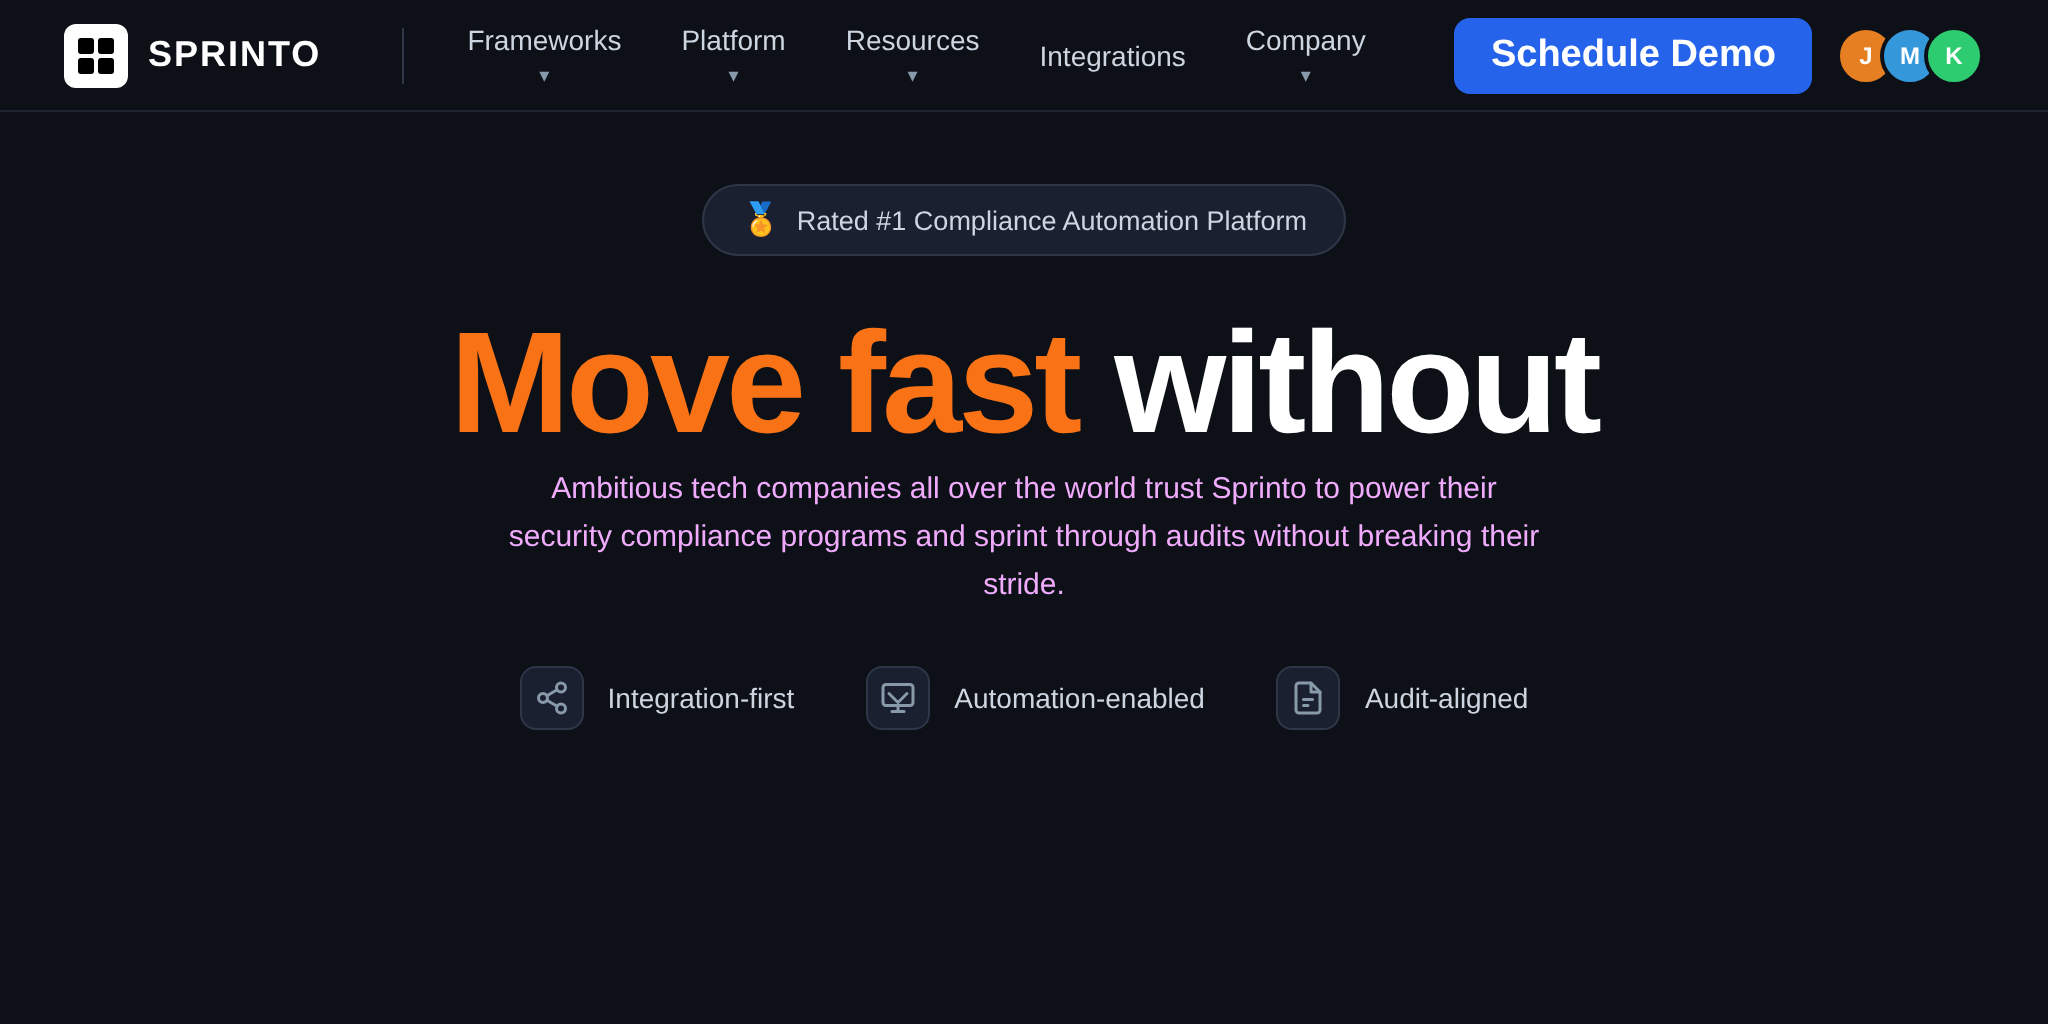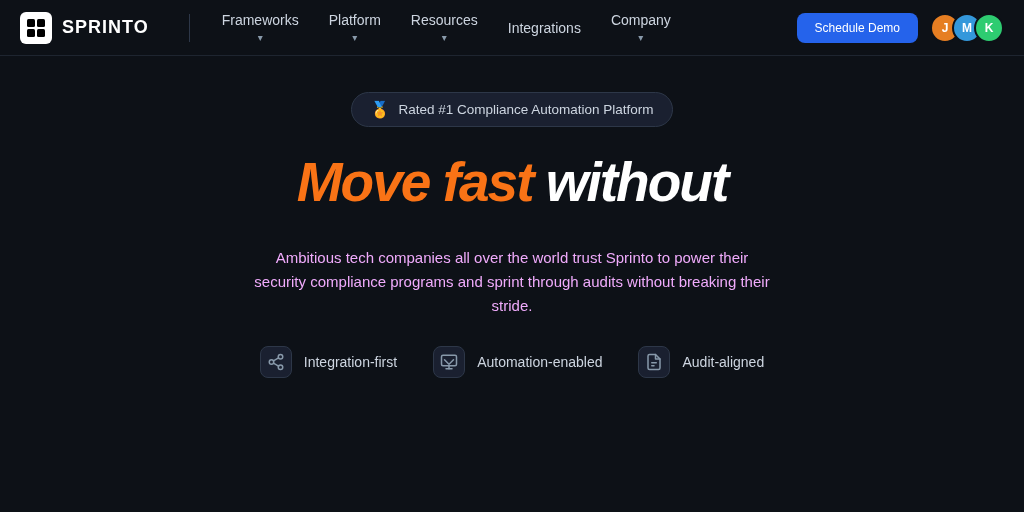--- a/index.html
+++ b/index.html
@@ -10,21 +10,21 @@
       width: 1024px;
       height: 512px;
       overflow: hidden;
     }
 
     
     nav {
       background: #0d1117;
       display: flex;
       align-items: center;
-      padding: 0 20px;
+      padding: 0 32px;
       height: 56px;
       border-bottom: 1px solid #1e2530;
       position: relative;
       z-index: 10;
     }
     .nav-logo {
       display: flex;
       align-items: center;
       gap: 10px;
       margin-right: 20px;
@@ -81,22 +81,22 @@
       display: flex;
       align-items: center;
       gap: 12px;
     }
     .schedule-btn {
       background: #2563eb;
       color: #fff;
       border: none;
       border-radius: 8px;
       padding: 8px 18px;
-      font-size: 12px;
-      font-weight: 400;
+      font-size: 19px;
+      font-weight: 700;
       cursor: pointer;
       white-space: nowrap;
     }
     .avatar-group {
       display: flex;
       align-items: center;
     }
     .avatar {
       width: 30px;
       height: 30px;
@@ -137,27 +137,26 @@
       font-size: 13.5px;
       color: #cdd5e0;
       margin-bottom: 28px;
       font-weight: 500;
     }
     .badge-icon {
       font-size: 16px;
     }
 
     .hero-headline {
-      font-size: 55px;
+      font-size: 72px;
       font-weight: 900;
       line-height: 1.0;
       letter-spacing: -2px;
       max-width: 900px;
-      margin-bottom: 36px;
-      font-style: italic;
+      margin-bottom: 5px;
     }
     .orange { color: #f97316; }
     .white { color: #ffffff; }
 
     .hero-sub {
       font-size: 15px;
       color: #f0abfc;
       max-width: 520px;
       line-height: 1.6;
       margin-bottom: 28px;

